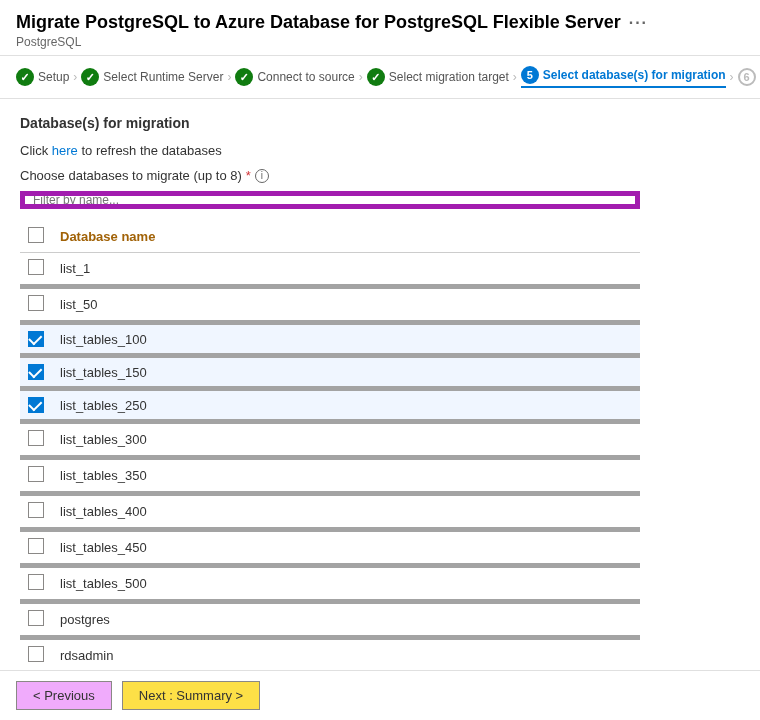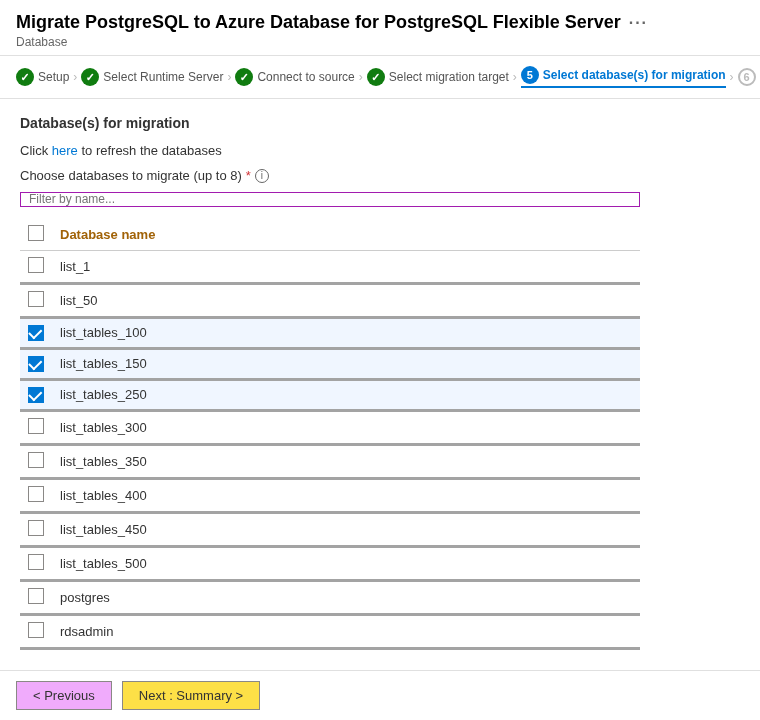--- a/index.html
+++ b/index.html
@@ -116,21 +116,21 @@
       display: inline-flex;
       align-items: center;
       justify-content: center;
       font-size: 10px;
       color: #666;
       cursor: pointer;
     }
     .filter-input {
       width: 620px;
       height: 15px;
-      border: 1px solid #a21caf;
+      border: 5px solid #a21caf;
       padding: 4px 8px;
       font-size: 12px;
       color: #aaa;
       outline: none;
       margin-bottom: 12px;
     }
     .db-table {
       width: 620px;
       border-collapse: collapse;
     }
@@ -140,21 +140,21 @@
     .db-table th {
       text-align: left;
       padding: 6px 8px;
       font-size: 13px;
       font-weight: 600;
       color: #a16207;
     }
     .db-table td {
       padding: 6px 8px;
       font-size: 13px;
-      border-bottom: 3px solid #a3a3a3;
+      border-bottom: 5px solid #a3a3a3;
       color: #333;
     }
     .db-table tr.checked-row {
       background: #f0f6ff;
     }
     .checkbox {
       width: 16px;
       height: 16px;
       border: 1px solid #8a8886;
       display: inline-flex;
@@ -207,21 +207,21 @@
   </style>
 </head>
 <body>
 
 <div>
   <div class="header">
     <div class="header-title">
       <span>Migrate PostgreSQL to Azure Database for PostgreSQL Flexible Server</span>
       <span style="cursor:pointer;color:#666;font-size:16px;letter-spacing:1px;">···</span>
     </div>
-    <div class="header-subtitle">Database</div>
+    <div class="header-subtitle">PostgreSQL</div>
   </div>
 </div>
 
 <div class="steps-bar" id="steps-bar">
 <div class="step completed">
       <span class="step-icon">✓</span>
       <span>Setup</span>
     </div>
     <span class="step-separator">›</span>
     <div class="step completed">

